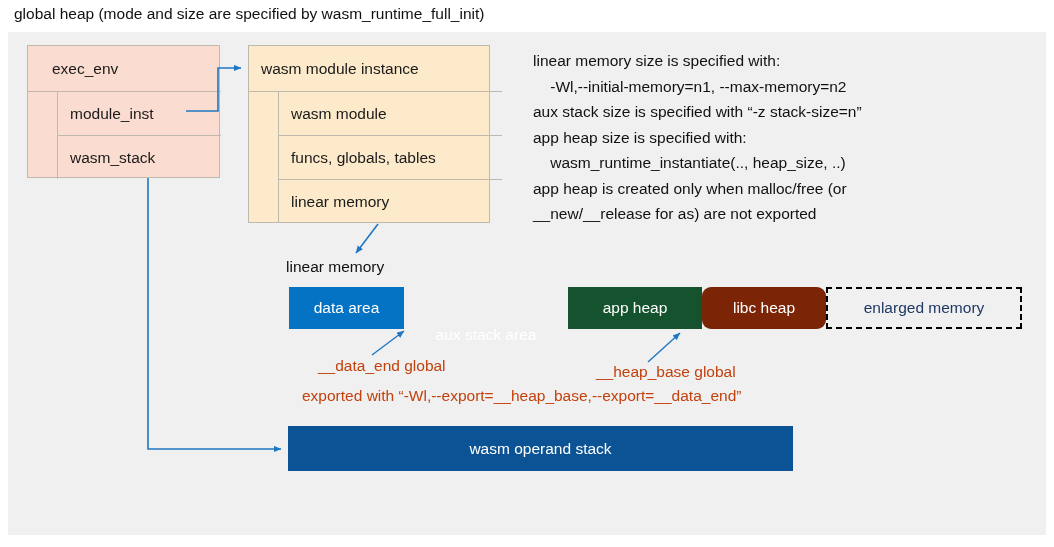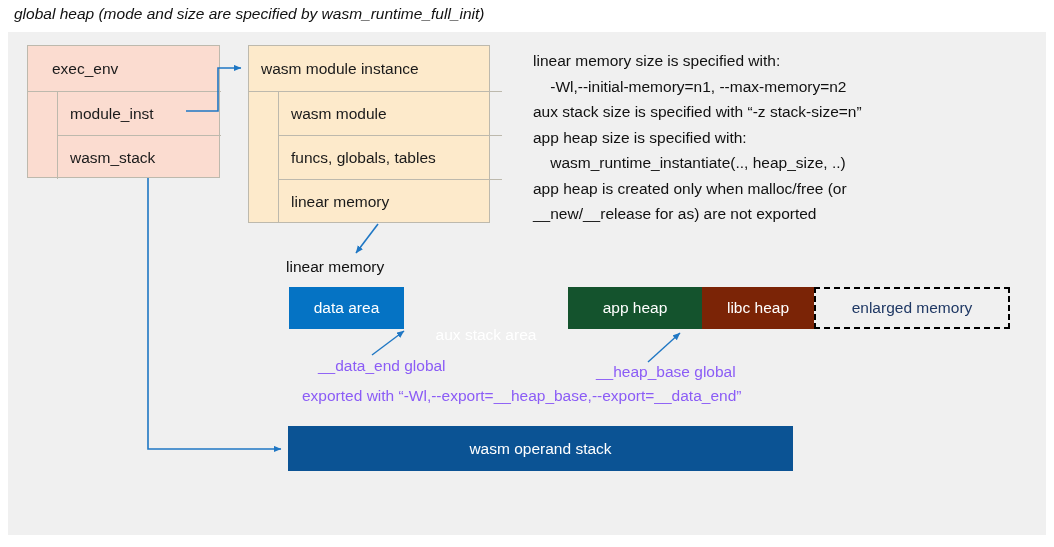--- a/index.html
+++ b/index.html
@@ -24,21 +24,20 @@
 
   
   .title {
     position: absolute;
     left: 14px;
     top: 4px;
     font-size: 15.5px;
     line-height: 20px;
     color: #111111;
     white-space: nowrap;
-    font-style: italic;
   }
 
   
   .panel {
     position: absolute;
     left: 8px;
     top: 32px;
     width: 1038px;
     height: 503px;
     background: #f0f0f0;
@@ -163,21 +162,21 @@
   .seg.enlarged {
     color: #1f3864;
     background: #f0f0f0;
     border: 2px dashed #000000;
   }
 
   
   .ann {
     position: absolute;
     font-size: 15.5px;
-    color: #8b5cf6;
+    color: #c2410c;
     white-space: nowrap;
   }
   .ann-data-end   { left: 318px; top: 357px; }
   .ann-heap-base  { left: 596px; top: 363px; }
   .ann-exported   { left: 302px; top: 387px; }
 
   
   .opstack {
     position: absolute;
     left: 288px;
@@ -240,21 +239,21 @@
 app heap size is specified with:
     wasm_runtime_instantiate(.., heap_size, ..)
 app heap is created only when malloc/free (or
 __new/__release for as) are not exported</div>
 
   <div class="lm-label">linear memory</div>
   <div class="membar">
       <div class="seg" style="width: 115px; background: rgb(5, 115, 196);">data area</div>
       <div class="seg" style="width: 164px; background: rgb(107, 107, 4); margin-top: 48px;">aux stack area</div>
       <div class="seg" style="width: 134px; background: #14532d;">app heap</div>
-      <div class="seg" style="width: 112px; background: rgb(123, 36, 6);">libc heap</div>
+      <div class="seg" style="width: 124px; background: rgb(123, 36, 6); border-radius: 9px;">libc heap</div>
       <div class="seg enlarged" style="width: 196px;">enlarged memory</div>
     </div>
 
   <div class="ann ann-data-end">__data_end global</div>
   <div class="ann ann-heap-base">__heap_base global</div>
   <div class="ann ann-exported">exported with “-Wl,--export=__heap_base,--export=__data_end”</div>
 
   <div class="opstack">wasm operand stack</div>
 
 

